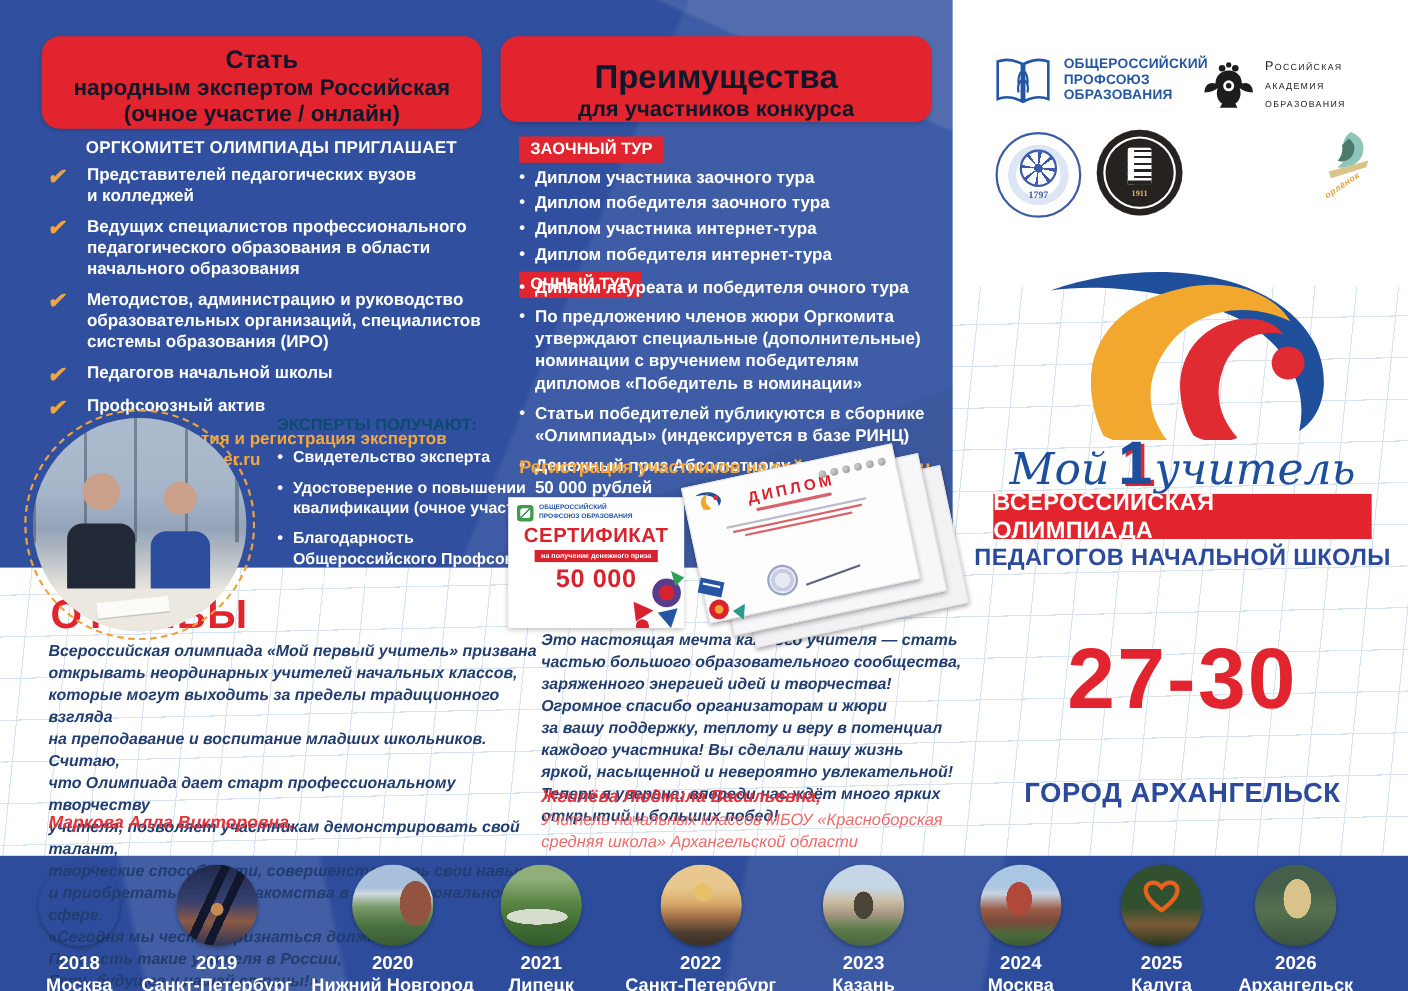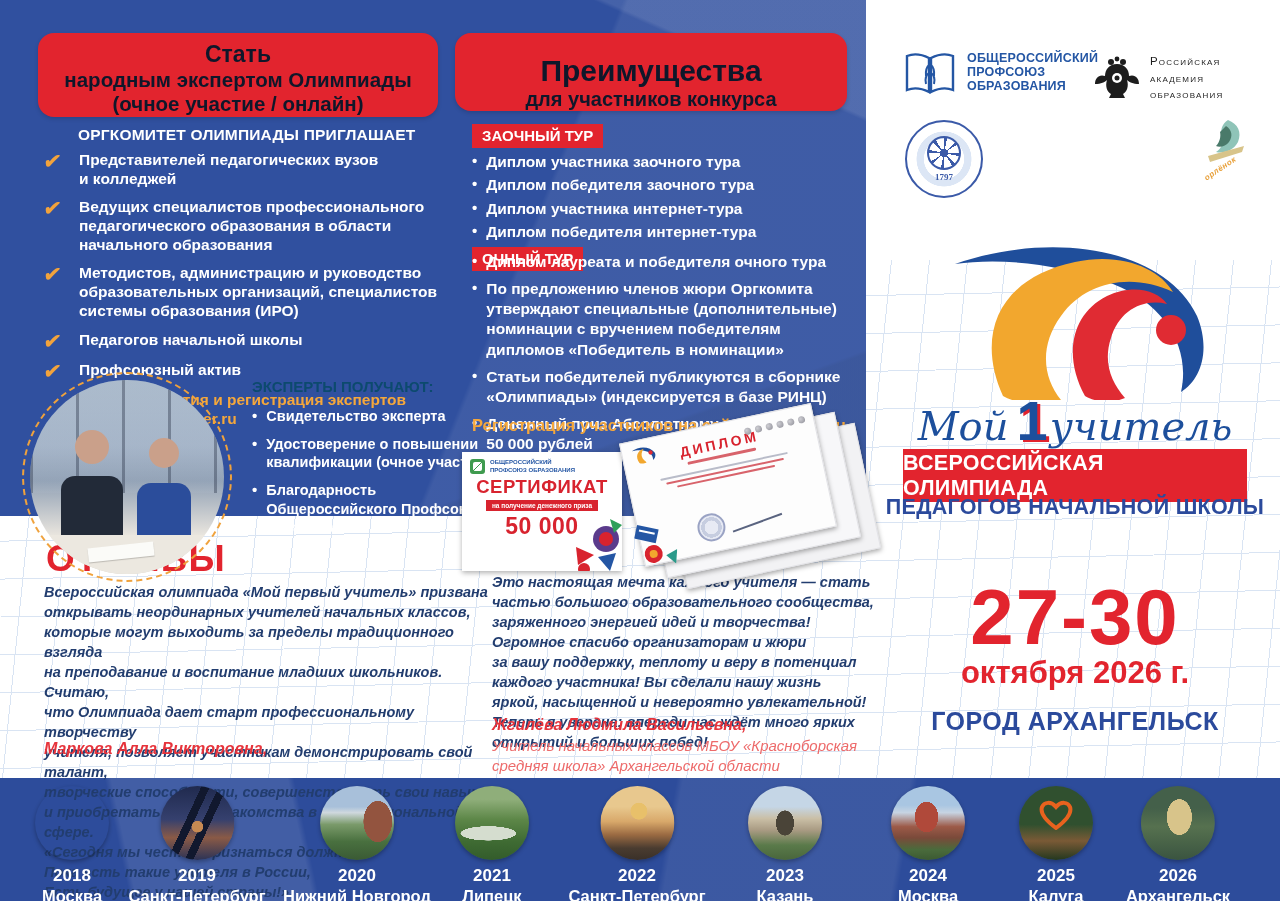--- a/index.html
+++ b/index.html
@@ -148,21 +148,21 @@
   .mgpu .tx .gray{color:#9b9b9b;}
   .orl{left:1198px;top:116px;width:62px;height:80px;}
   .orl .tx{position:absolute;left:4px;top:48px;color:#e8a03a;font-size:8px;font-weight:bold;
     transform:rotate(-34deg);letter-spacing:.5px;font-style:italic;}
 
   
   .emblem{left:933px;top:240px;width:295px;height:160px;}
   .logo-text{left:875px;top:388px;width:400px;text-align:center;color:#1d4f9c;}
   .logo-text .scr{font-family:"DejaVu Serif",serif;font-style:italic;font-size:40px;}
   .logo-text .dig{font-size:56px;font-weight:bold;text-shadow:3px 2px 0 #e2242e;margin:0 2px 0 8px;}
-  .banner-red{left:903px;top:449px;width:344px;height:53px;background:#e2242e;
+  .banner-red{left:903px;top:449px;width:344px;height:41px;background:#e2242e;
     display:flex;align-items:center;justify-content:center;color:#fff;font-weight:bold;font-size:21.5px;letter-spacing:.3px;}
   .banner-sub{left:870px;top:495px;width:410px;text-align:center;color:#2b4a9c;font-weight:bold;font-size:21.5px;letter-spacing:.3px;}
 
   .dates{left:895px;top:578px;width:360px;text-align:center;color:#e2242e;font-weight:bold;font-size:78px;line-height:1;letter-spacing:2px;}
   .dates-sub{left:895px;top:655px;width:360px;text-align:center;color:#e2242e;font-weight:bold;font-size:31px;}
   .event-city{left:880px;top:707px;width:390px;text-align:center;color:#2b4a9c;font-weight:bold;font-size:25px;letter-spacing:.5px;}
 
   
   .rev-head{left:46px;top:538px;color:#e2242e;font-weight:bold;font-size:37px;letter-spacing:1px;}
   .rev-text{color:#223d6f;font-style:italic;font-weight:bold;font-size:14.5px;line-height:1.38;}
@@ -204,21 +204,21 @@
 
 <div class="page">
 
   <div class="grid-layer"></div>
   <div class="abs white-cover"></div>
   <div class="abs blue-panel"></div>
   <div class="abs bottom-bar"></div>
 
   <div class="abs red-box rb1">
     <div class="l1">Стать</div>
-    <div class="l2">народным экспертом Олимпиады</div>
+    <div class="l2">народным экспертом Российская</div>
     <div class="l3">(очное участие / онлайн)</div>
   </div>
 
   <div class="abs invite-head">ОРГКОМИТЕТ ОЛИМПИАДЫ ПРИГЛАШАЕТ</div>
 
   <div class="abs invite-list">
     <div class="chk-item">
       <span class="chk">✔</span>
       <span class="txt pre">Представителей педагогических вузов
 и колледжей</span>
@@ -418,20 +418,24 @@
       <div>академия</div>
       <div>образования</div>
     </div>
   </div>
 
   <div class="seal herzen">
     <div class="orn"></div>
     <div class="yr">1797</div>
   </div>
 
+  <div class="seal minin">
+    <div class="tower"></div>
+    <div class="yr">1911</div>
+  </div>
 
 
   <div class="abs orl">
     <svg width="56" height="58" viewBox="0 0 56 58">
       <path d="M30,4 C40,8 44,16 40,26 C36,34 26,38 18,36 C24,32 26,26 24,20 C22,14 24,8 30,4 Z" fill="#8fc4b8"></path>
       <path d="M28,10 C34,14 35,20 31,26 C28,30 22,32 18,30 C22,26 23,20 22,16 Z" fill="#4a7a6a"></path>
       <path d="M10,40 L46,30 L44,36 L12,46 Z" fill="#d8c48a"></path>
     </svg>
     <div class="tx">орлёнок</div>
   </div>
@@ -444,21 +448,20 @@
   </svg>
 
   <div class="abs logo-text">
     <span class="scr">Мой</span><span class="dig">1</span><span class="scr">учитель</span>
   </div>
 
   <div class="abs banner-red">ВСЕРОССИЙСКАЯ ОЛИМПИАДА</div>
   <div class="abs banner-sub">ПЕДАГОГОВ НАЧАЛЬНОЙ ШКОЛЫ</div>
 
   <div class="abs dates">27-30</div>
-  <div class="abs dates-sub">октября 2026 г.</div>
   <div class="abs event-city">ГОРОД АРХАНГЕЛЬСК</div>
 
   <div class="abs rev-head">ОТЗЫВЫ</div>
 
   <div class="abs rev-text rt1 pre">Всероссийская олимпиада «Мой первый учитель» призвана
 открывать неординарных учителей начальных классов,
 которые могут выходить за пределы традиционного взгляда
 на преподавание и воспитание младших школьников. Считаю,
 что Олимпиада дает старт профессиональному творчеству
 учителя, позволяет участникам демонстрировать свой талант,

